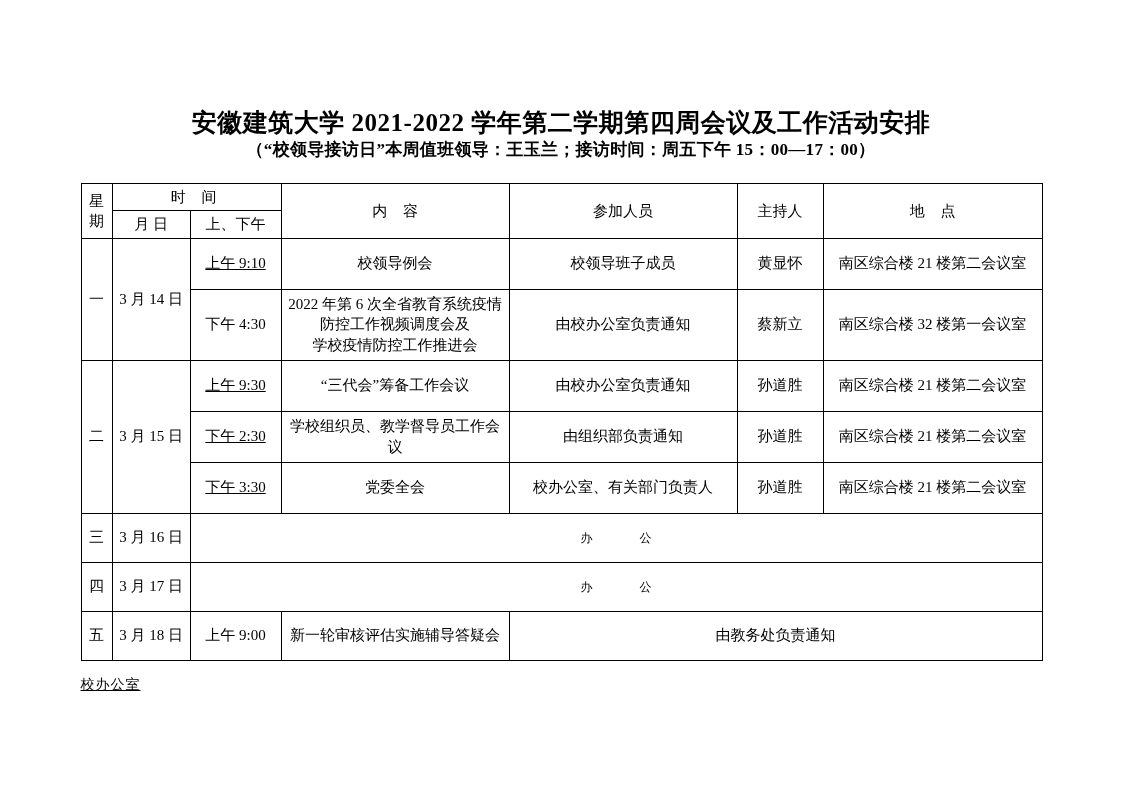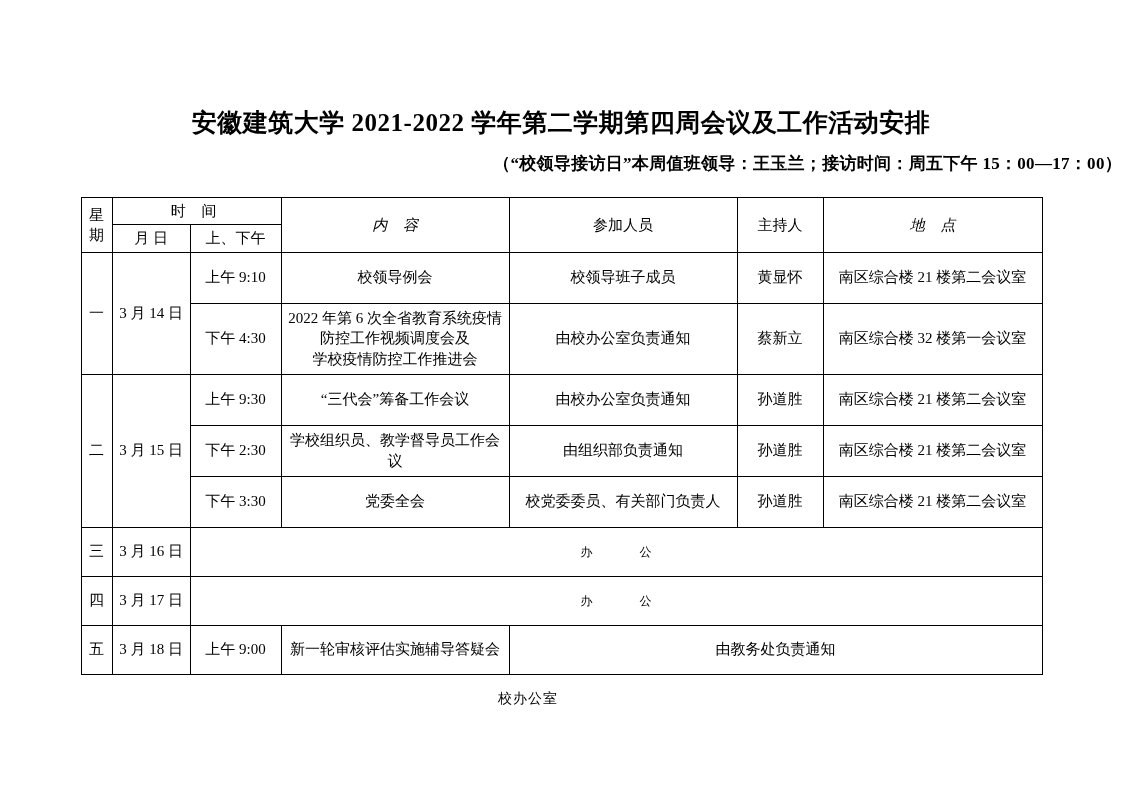--- a/index.html
+++ b/index.html
@@ -23,24 +23,23 @@
   }
   .doc-title {
     text-align: center;
     font-size: 25px;
     font-weight: bold;
     letter-spacing: 0.5px;
     margin-top: 108px;
     line-height: 1.2;
   }
   .doc-subtitle {
-    text-align: right;
+    text-align: center;
     font-size: 17px;
     font-weight: bold;
-    margin-top: 14px;
     letter-spacing: 0.3px;
   }
   .table-wrap {
     margin: 22px auto 0 auto;
     width: 961px;
   }
   table.schedule {
     border-collapse: collapse;
     width: 961px;
     table-layout: fixed;
@@ -64,37 +63,38 @@
 
   .hdr-week {
     font-size: 15px;
     line-height: 1.25;
   }
   .hdr-time {
     font-size: 15px;
     letter-spacing: 6px;
     padding-left: 6px;
   }
-  .spaced1 { letter-spacing: 6px; padding-left: 6px; font-style: italic; }
-  .cell-tall { height: 44px; }
+  .spaced1 { letter-spacing: 6px; padding-left: 6px; }
+  .cell-tall { height: 44px; text-decoration: underline; }
   .cell-multi { height: 64px; }
   .cell-office { height: 42px; }
   .office-text {
     letter-spacing: 22px;
     padding-left: 22px;
     font-size: 12px;
   }
   .content-small { font-size: 14.5px; }
   .footer {
     width: 961px;
     margin: 12px auto 12px auto;
-    text-align: center;
+    text-align: left;
     font-size: 14px;
     line-height: 1.7;
     font-family: "Liberation Serif", "DejaVu Serif", serif;
+    text-decoration: underline;
   }
   .footer div { padding-right: 66px; }
   .footer .sig { letter-spacing: 1px; }
 </style>
 </head>
 <body>
 
 <div class="page">
 
   <div class="doc-title">安徽建筑大学 2021-2022 学年第二学期第四周会议及工作活动安排</div>
@@ -172,21 +172,21 @@
         <tr>
           <td class="cell-tall">下午 2:30</td>
           <td class="content-small">学校组织员、教学督导员工作会议</td>
           <td>由组织部负责通知</td>
           <td>孙道胜</td>
           <td>南区综合楼 21 楼第二会议室</td>
         </tr>
         <tr>
           <td class="cell-tall">下午 3:30</td>
           <td>党委全会</td>
-          <td>校党委委员、有关部门负责人</td>
+          <td>校办公室、有关部门负责人</td>
           <td>孙道胜</td>
           <td>南区综合楼 21 楼第二会议室</td>
         </tr>
 
         <tr>
           <td class="cell-office">三</td>
           <td>3 月 16 日</td>
           <td colspan="5">
             <span class="office-text">办        公</span>
           </td>

